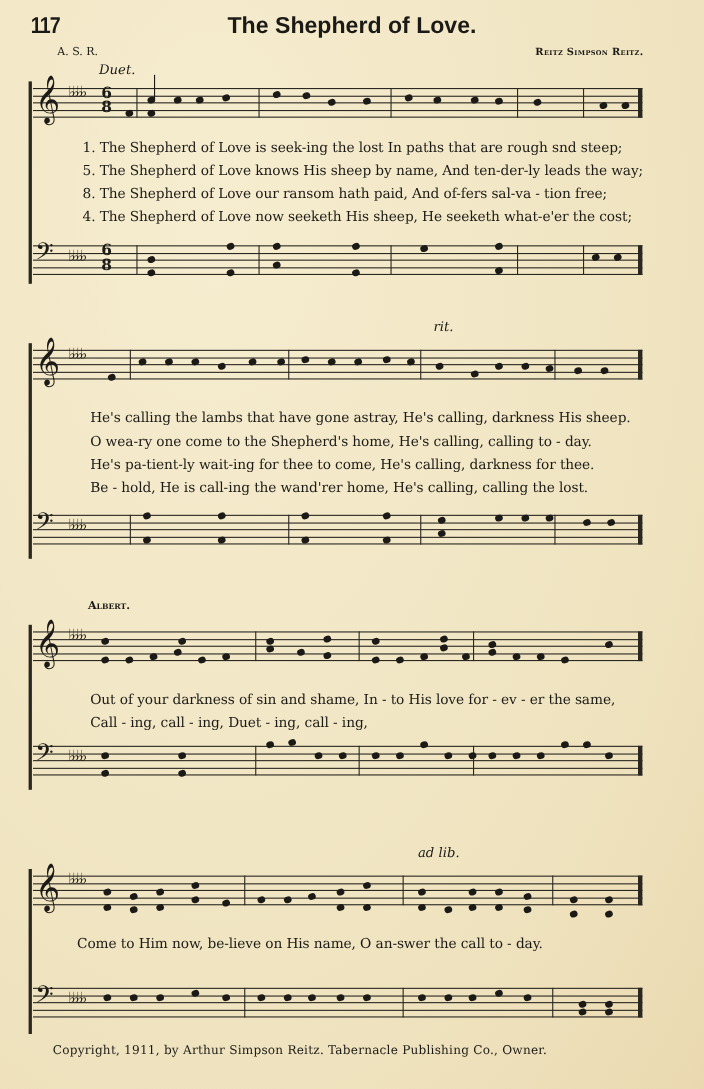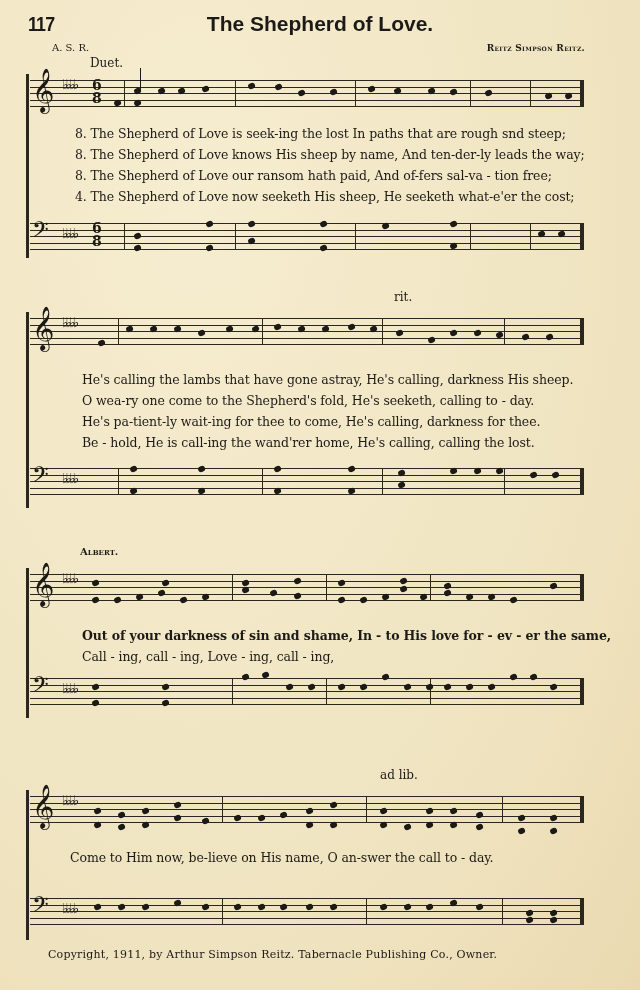--- a/index.html
+++ b/index.html
@@ -8,21 +8,21 @@
     background: #f3e9c9;
     background-image: radial-gradient(ellipse at 30% 20%, #f6edd0 0%, #efe3bf 70%, #ead9b0 100%);
     color: #1c1a16;
     font-family: "DejaVu Serif", "Liberation Serif", serif;
   }
   .abs { position: absolute; }
   .hymn-number { left: 28px; top: 12px; font-family: "Liberation Sans", sans-serif; font-weight: bold; font-size: 21px; letter-spacing: -1px; transform: scaleX(0.85); transform-origin: left; }
   .title { left: 0; width: 640px; top: 12px; text-align: center; font-family: "Liberation Sans", sans-serif; font-weight: bold; font-size: 21px; }
   .lyricist { left: 52px; top: 42px; font-size: 10px; font-weight: normal; }
   .composer { right: 55px; top: 43px; font-size: 9px; font-weight: bold; font-variant: small-caps; letter-spacing: 0.3px; }
-  .tempo-mark { font-size: 12px; text-align: center; }
+  .tempo-mark { font-style: italic; font-size: 12px; text-align: center; }
   .section-label { font-size: 10px; font-weight: bold; font-variant: small-caps; }
   .lyric-line { font-size: 12.5px; white-space: nowrap; letter-spacing: -0.1px; }
   .copyright { left: 48px; top: 948px; font-size: 11px; letter-spacing: 0.2px; }
 
   .staff { position: absolute; height: 26px; }
   .staff .line { position: absolute; left: 0; right: 0; height: 1.3px; background: #2a2620; }
   .staff .line:nth-child(1) { top: 0; }
   .staff .line:nth-child(2) { top: 6.5px; }
   .staff .line:nth-child(3) { top: 13px; }
   .staff .line:nth-child(4) { top: 19.5px; }
@@ -78,22 +78,22 @@
     <div class="note" style="left:268px; top:10px;"></div>
   <div class="note" style="left:300px; top:9px;"></div>
     <div class="note" style="left:338px; top:6px;"></div>
     <div class="note" style="left:364px; top:8px;"></div>
   <div class="note" style="left:398px; top:8px;"></div>
     <div class="note" style="left:420px; top:9px;"></div>
     <div class="note" style="left:455px; top:10px;"></div>
   <div class="note" style="left:515px; top:13px;"></div>
     <div class="note" style="left:535px; top:13px;"></div>
 </div>
-<div class="abs lyric-line" style="left:75px; top:126px;">8. The Shepherd of Love is  seek-ing the lost In paths that are rough snd steep;</div>
-<div class="abs lyric-line" style="left:75px; top:147px;">8. The Shepherd of Love knows His sheep by name, And ten-der-ly leads the way;</div>
+<div class="abs lyric-line" style="left:75px; top:126px;">1. The Shepherd of Love is  seek-ing the lost In paths that are rough snd steep;</div>
+<div class="abs lyric-line" style="left:75px; top:147px;">5. The Shepherd of Love knows His sheep by name, And ten-der-ly leads the way;</div>
 <div class="abs lyric-line" style="left:75px; top:168px;">8. The Shepherd of Love our ransom hath paid, And of-fers sal-va - tion free;</div>
 <div class="abs lyric-line" style="left:75px; top:189px;">4. The Shepherd of Love now seeketh His sheep, He seeketh what-e'er the cost;</div>
 <div class="staff" style="left:30px; top:223px; width:554px;">
   <div class="line"></div>
     <div class="line"></div>
     <div class="line"></div>
     <div class="line"></div>
     <div class="line"></div>
   <span class="clef bass">𝄢</span>
   <span class="keysig" style="left:32px; top:2px;">♭♭♭♭</span>
@@ -151,21 +151,21 @@
     <div class="note" style="left:340px; top:8px;"></div>
   <div class="note" style="left:366px; top:12px;"></div>
     <div class="note" style="left:398px; top:19px;"></div>
     <div class="note" style="left:420px; top:12px;"></div>
     <div class="note" style="left:444px; top:12px;"></div>
     <div class="note" style="left:466px; top:14px;"></div>
   <div class="note" style="left:492px; top:16px;"></div>
     <div class="note" style="left:516px; top:16px;"></div>
 </div>
 <div class="abs lyric-line" style="left:82px; top:372px;">He's calling the lambs that have gone astray, He's calling, darkness His  sheep.</div>
-<div class="abs lyric-line" style="left:82px; top:393px;">O      wea-ry one come to the Shepherd's fold, He's seeketh, calling  to -  day.</div>
+<div class="abs lyric-line" style="left:82px; top:393px;">O      wea-ry one come to the Shepherd's home, He's calling, calling  to -  day.</div>
 <div class="abs lyric-line" style="left:82px; top:414px;">He's   pa-tient-ly wait-ing for thee  to come, He's calling, darkness  for  thee.</div>
 <div class="abs lyric-line" style="left:82px; top:435px;">Be - hold, He is call-ing the wand'rer home, He's  calling, calling the  lost.</div>
 <div class="staff" style="left:30px; top:468px; width:554px;">
   <div class="line"></div>
     <div class="line"></div>
     <div class="line"></div>
     <div class="line"></div>
     <div class="line"></div>
   <span class="clef bass">𝄢</span>
   <span class="keysig" style="left:32px; top:2px;">♭♭♭♭</span>
@@ -225,22 +225,22 @@
     <div class="note" style="left:330px; top:23px;"></div>
     <div class="note" style="left:352px; top:20px;"></div>
     <div class="note" style="left:390px; top:20px;"></div>
   <div class="note" style="left:414px; top:9px;"></div>
     <div class="note" style="left:414px; top:16px;"></div>
     <div class="note" style="left:436px; top:20px;"></div>
     <div class="note" style="left:458px; top:20px;"></div>
     <div class="note" style="left:480px; top:23px;"></div>
   <div class="note" style="left:520px; top:9px;"></div>
 </div>
-<div class="abs lyric-line" style="left:82px; top:628px;font-weight:bold;">Out of your darkness of sin and shame,  In - to His love  for - ev - er the same,</div>
-<div class="abs lyric-line" style="left:82px; top:649px;">Call     -    ing,              call  -  ing,   Love     -     ing,          call     -     ing,</div>
+<div class="abs lyric-line" style="left:82px; top:628px;">Out of your darkness of sin and shame,  In - to His love  for - ev - er the same,</div>
+<div class="abs lyric-line" style="left:82px; top:649px;">Call     -    ing,              call  -  ing,   Duet     -     ing,          call     -     ing,</div>
 <div class="staff" style="left:30px; top:678px; width:554px;">
   <div class="line"></div>
     <div class="line"></div>
     <div class="line"></div>
     <div class="line"></div>
     <div class="line"></div>
   <span class="clef bass">𝄢</span>
   <span class="keysig" style="left:32px; top:2px;">♭♭♭♭</span>
   <div class="barline" style="left:202px;"></div>
     <div class="barline" style="left:296px;"></div>

